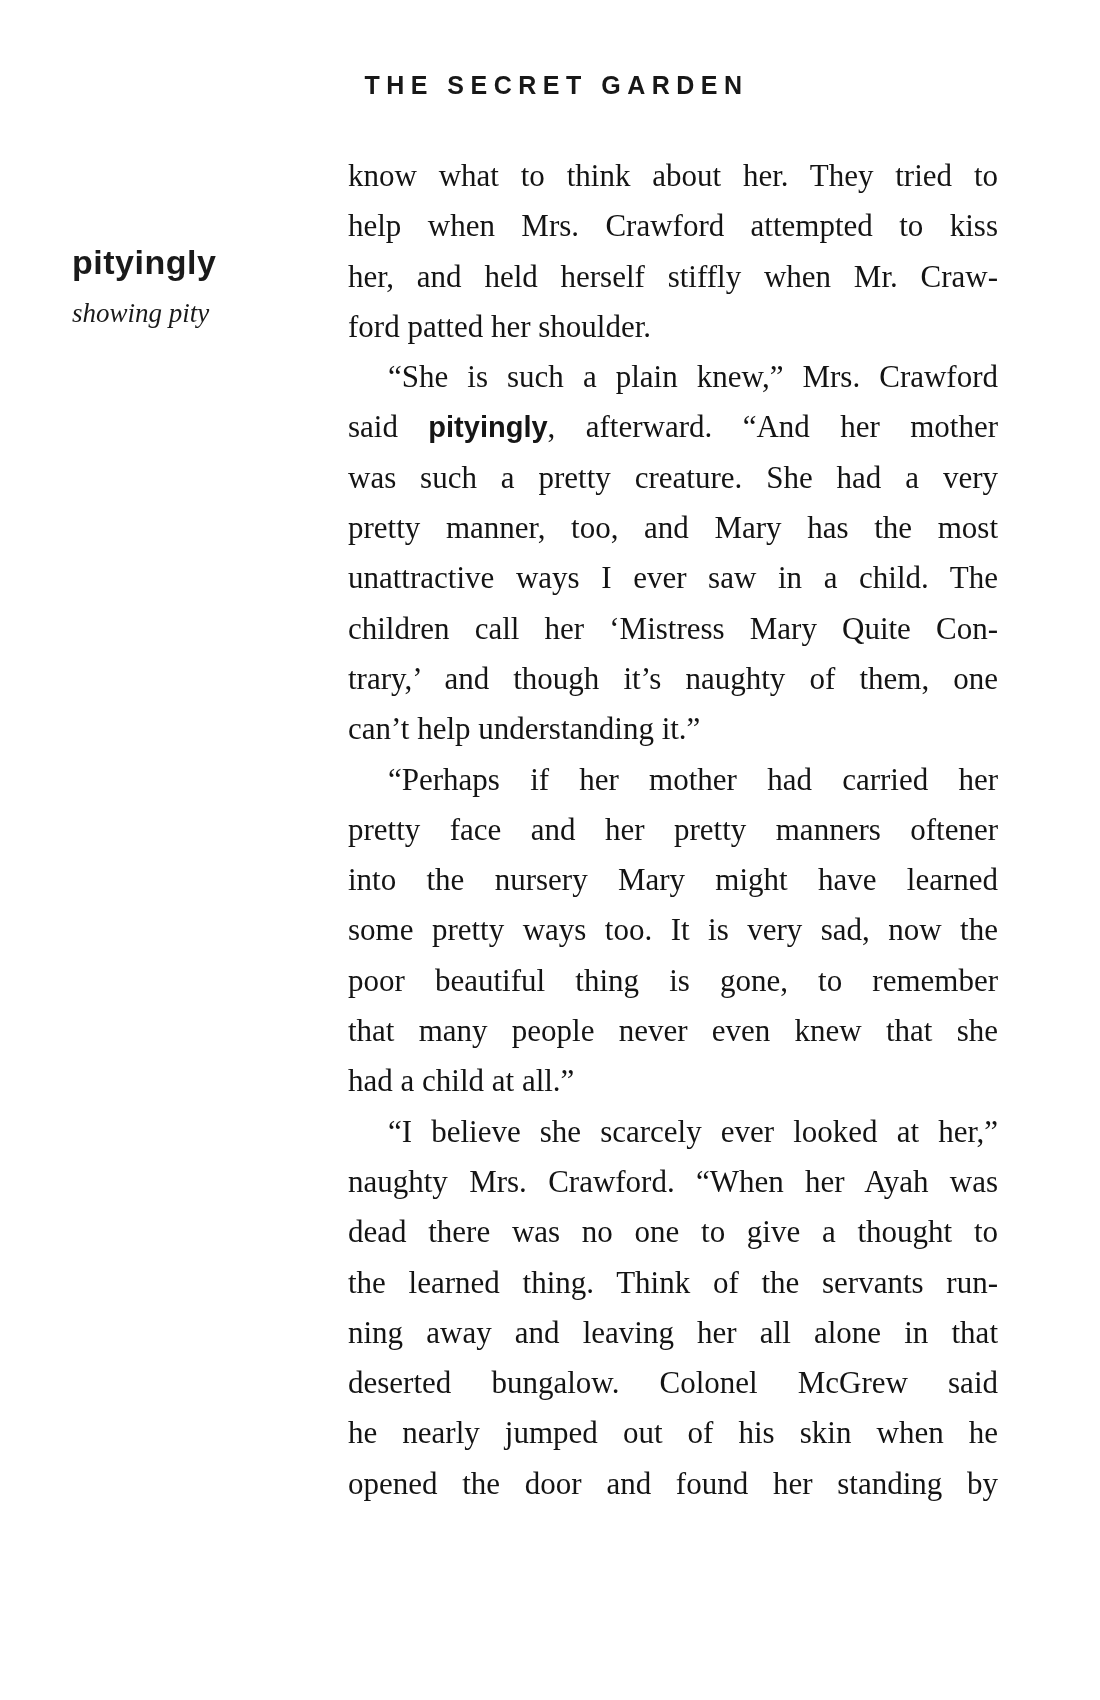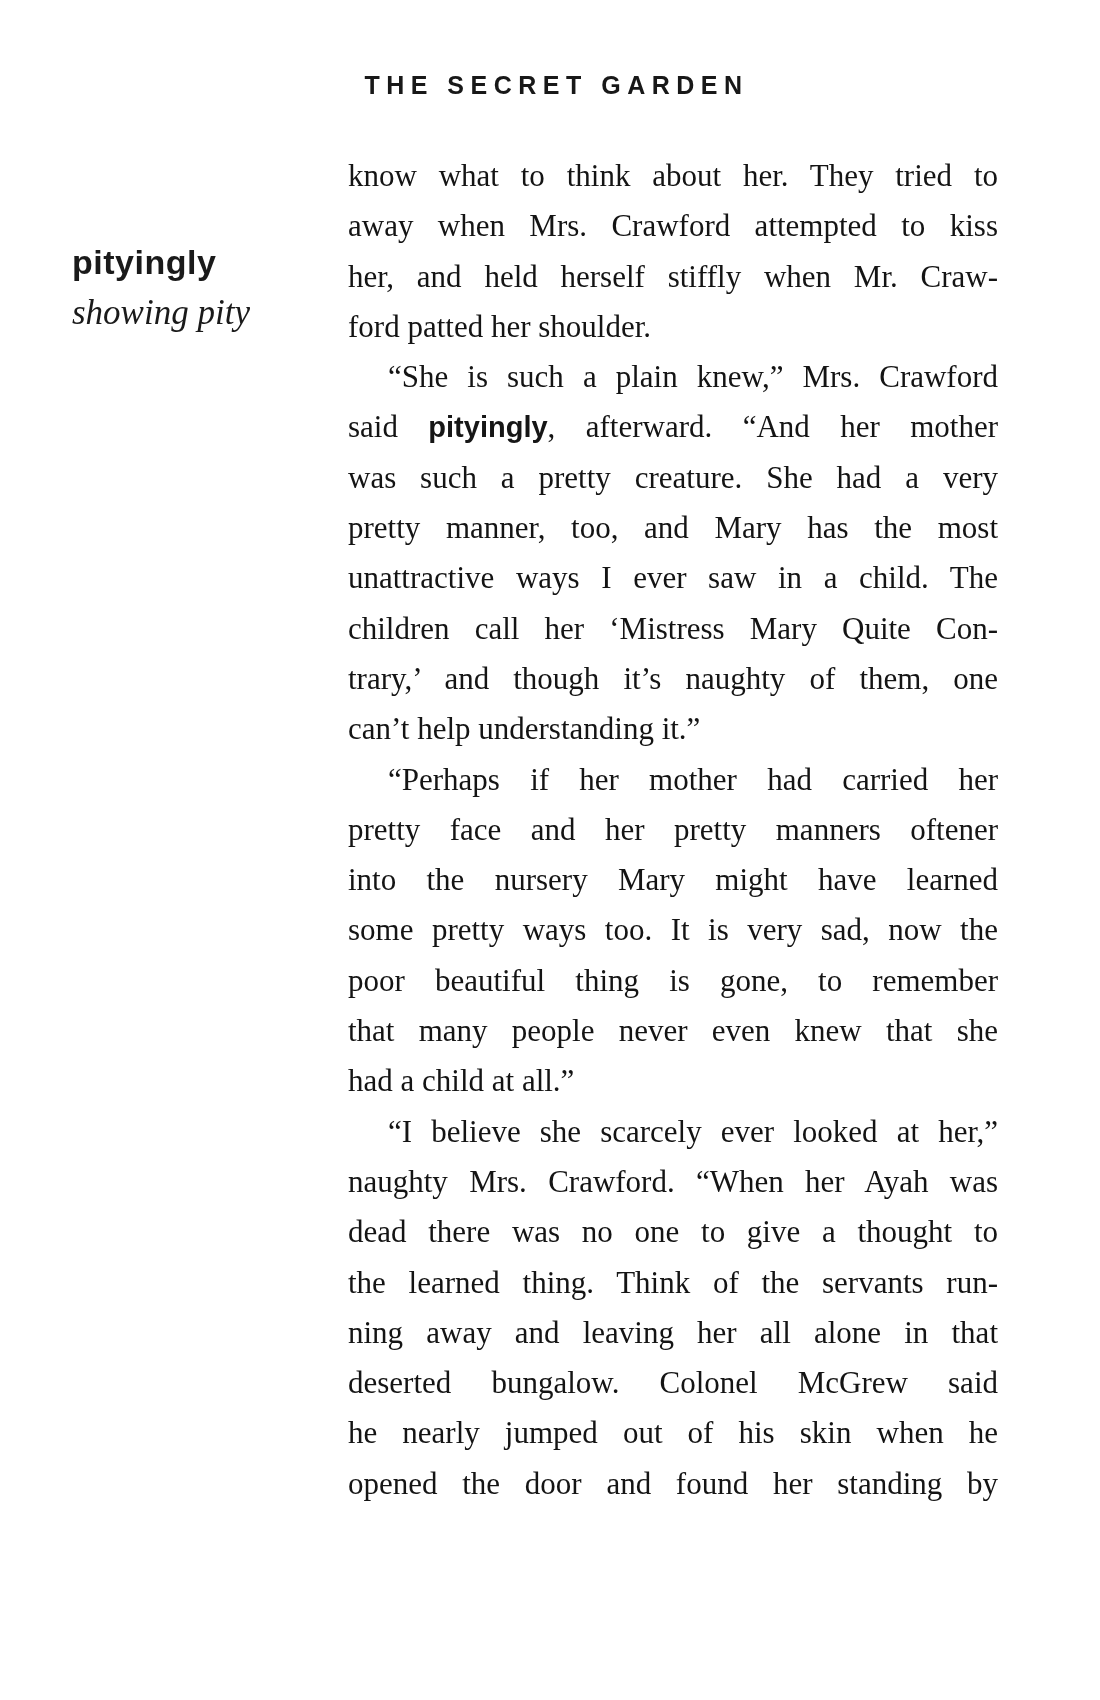--- a/index.html
+++ b/index.html
@@ -36,21 +36,21 @@
     font-family: "Liberation Sans", sans-serif;
     font-weight: 700;
     font-size: 34px;
     line-height: 38px;
     color: #1a1a1a;
     letter-spacing: 0.5px;
   }
   .margin-note .definition {
     font-family: "Liberation Serif", serif;
     font-style: italic;
-    font-size: 35px;
+    font-size: 27px;
     line-height: 38px;
     margin-top: 13px;
     color: #1a1a1a;
   }
   .body-column {
     position: absolute;
     left: 348px;
     top: 151px;
     width: 650px;
     font-size: 31px;
@@ -87,21 +87,21 @@
 
   <div class="running-head">THE SECRET GARDEN</div>
 
   <aside class="margin-note">
     <div class="term">pityingly</div>
     <div class="definition">showing pity</div>
   </aside>
 
   <main class="body-column">
       <div class="line">know what to think about her. They tried to</div>
-      <div class="line">away when Mrs. Crawford attempted to kiss</div>
+      <div class="line">help when Mrs. Crawford attempted to kiss</div>
       <div class="line">her, and held herself stiffly when Mr. Craw-</div>
       <div class="line last">ford patted her shoulder.</div>
       <div class="line indent">“She is such a plain knew,” Mrs. Crawford</div>
       <div class="line">said <strong class="vocab">pityingly</strong>, afterward. “And her mother</div>
       <div class="line">was such a pretty creature. She had a very</div>
       <div class="line">pretty manner, too, and Mary has the most</div>
       <div class="line">unattractive ways I ever saw in a child. The</div>
       <div class="line">children call her ‘Mistress Mary Quite Con-</div>
       <div class="line">trary,’ and though it’s naughty of them, one</div>
       <div class="line last">can’t help understanding it.”</div>

